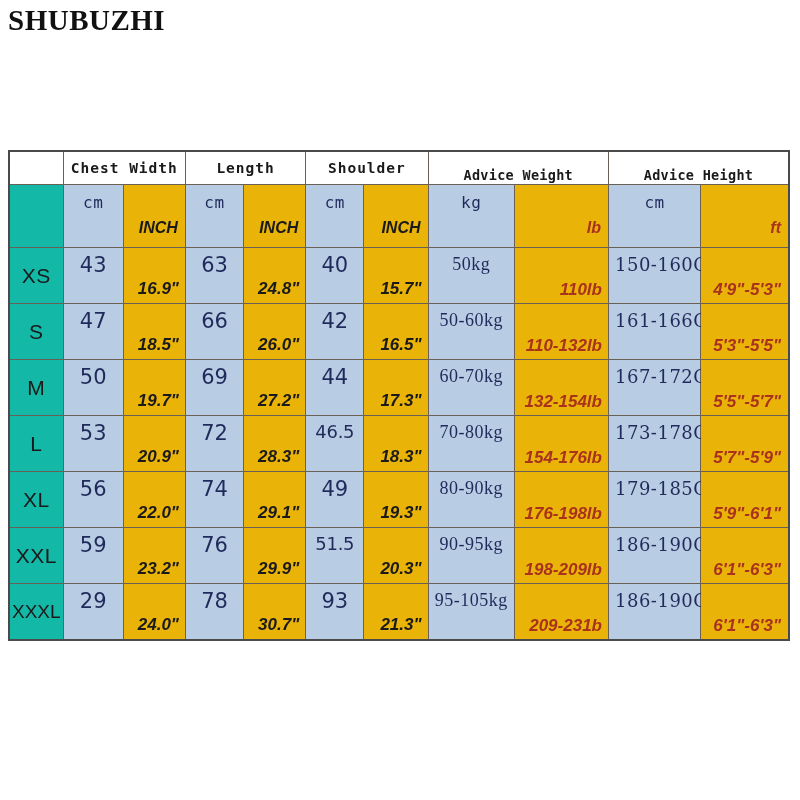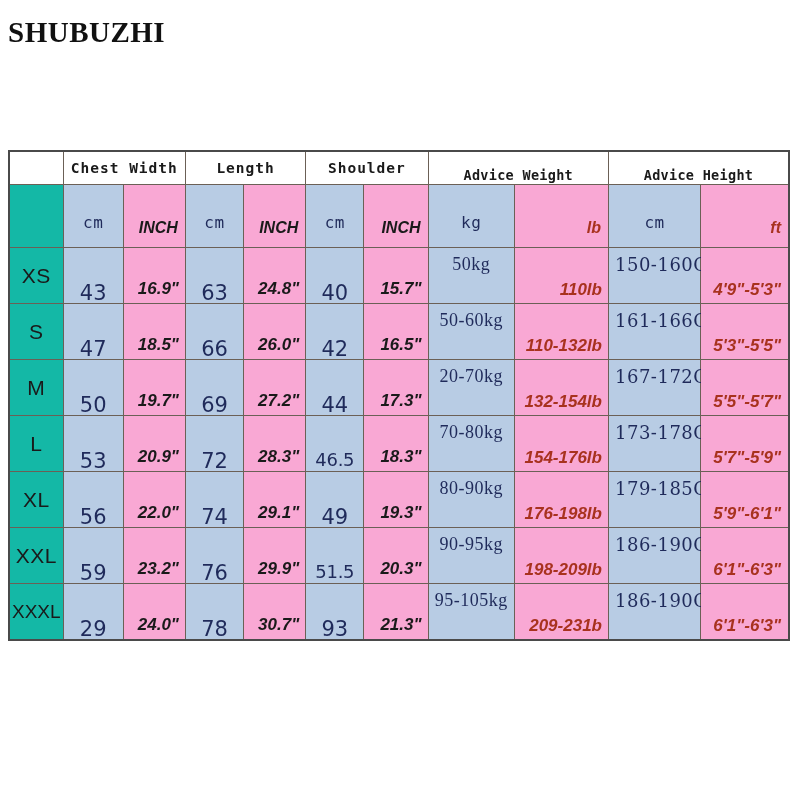--- a/index.html
+++ b/index.html
@@ -12,21 +12,21 @@
     background: #ffffff;
     font-family: "Liberation Sans", sans-serif;
     overflow: hidden;
     position: relative;
   }
 
   
   #brand-logo {
     position: absolute;
     left: 8px;
-    top: 16px;
+    top: 4px;
     font-family: "Liberation Serif", serif;
     font-weight: bold;
     font-size: 29px;
     letter-spacing: 0.5px;
     color: #111111;
     white-space: nowrap;
   }
 
   
   #size-chart-wrap {
@@ -71,37 +71,37 @@
     border-right: 1px solid #6b6056;
   }
 
   
   tr.unit-head td {
     height: 62px;
   }
 
   
   .c-blue  { background: #b8cce4; }
-  .c-peach { background: #f9a8d4; }
+  .c-peach { background: #eab308; }
   .c-white { background: #14b8a6; }
 
   
   .metric {
     font-family: "DejaVu Sans Mono", monospace;
     color: #1f2a5a;
     font-size: 17px;
     display: block;
     text-align: center;
     position: absolute;
     left: 0; right: 0;
     top: 7px;
     letter-spacing: 0.5px;
     white-space: nowrap;
   }
-  .metric.unit-lbl { font-size: 16px; top: 28px; }
+  .metric.unit-lbl { font-size: 16px; top: 8px; }
 
   
   .imperial {
     font-family: "Liberation Sans", sans-serif;
     font-style: italic;
     font-weight: bold;
     font-size: 16px;
     color: #1a1a1a;
     position: absolute;
     right: 7px;
@@ -125,21 +125,20 @@
 
   .val-cm {
     font-family: "DejaVu Sans", sans-serif;
     font-size: 21px;
     color: #1f2a5a;
     position: absolute;
     left: 0; right: 0;
     top: 5px;
     text-align: center;
     white-space: nowrap;
-    margin-top: 28px;
   }
   .val-cm.narrow { font-size: 18px; letter-spacing: -0.3px; }
 
   .val-in {
     font-family: "Liberation Sans", sans-serif;
     font-style: italic;
     font-weight: bold;
     font-size: 17px;
     color: #1a1a1a;
     position: absolute;
@@ -342,21 +341,21 @@
           <td class="c-peach">
             <span class="val-in">27.2"</span>
           </td>
           <td class="c-blue">
             <span class="val-cm">44</span>
           </td>
           <td class="c-peach">
             <span class="val-in">17.3"</span>
           </td>
           <td class="c-blue">
-            <span class="val-kg">20-70kg</span>
+            <span class="val-kg">60-70kg</span>
           </td>
           <td class="c-peach">
             <span class="val-lb">132-154lb</span>
           </td>
           <td class="c-blue">
             <span class="val-hcm">167-172CM</span>
           </td>
           <td class="c-peach">
             <span class="val-ft">5'5"-5'7"</span>
           </td>

